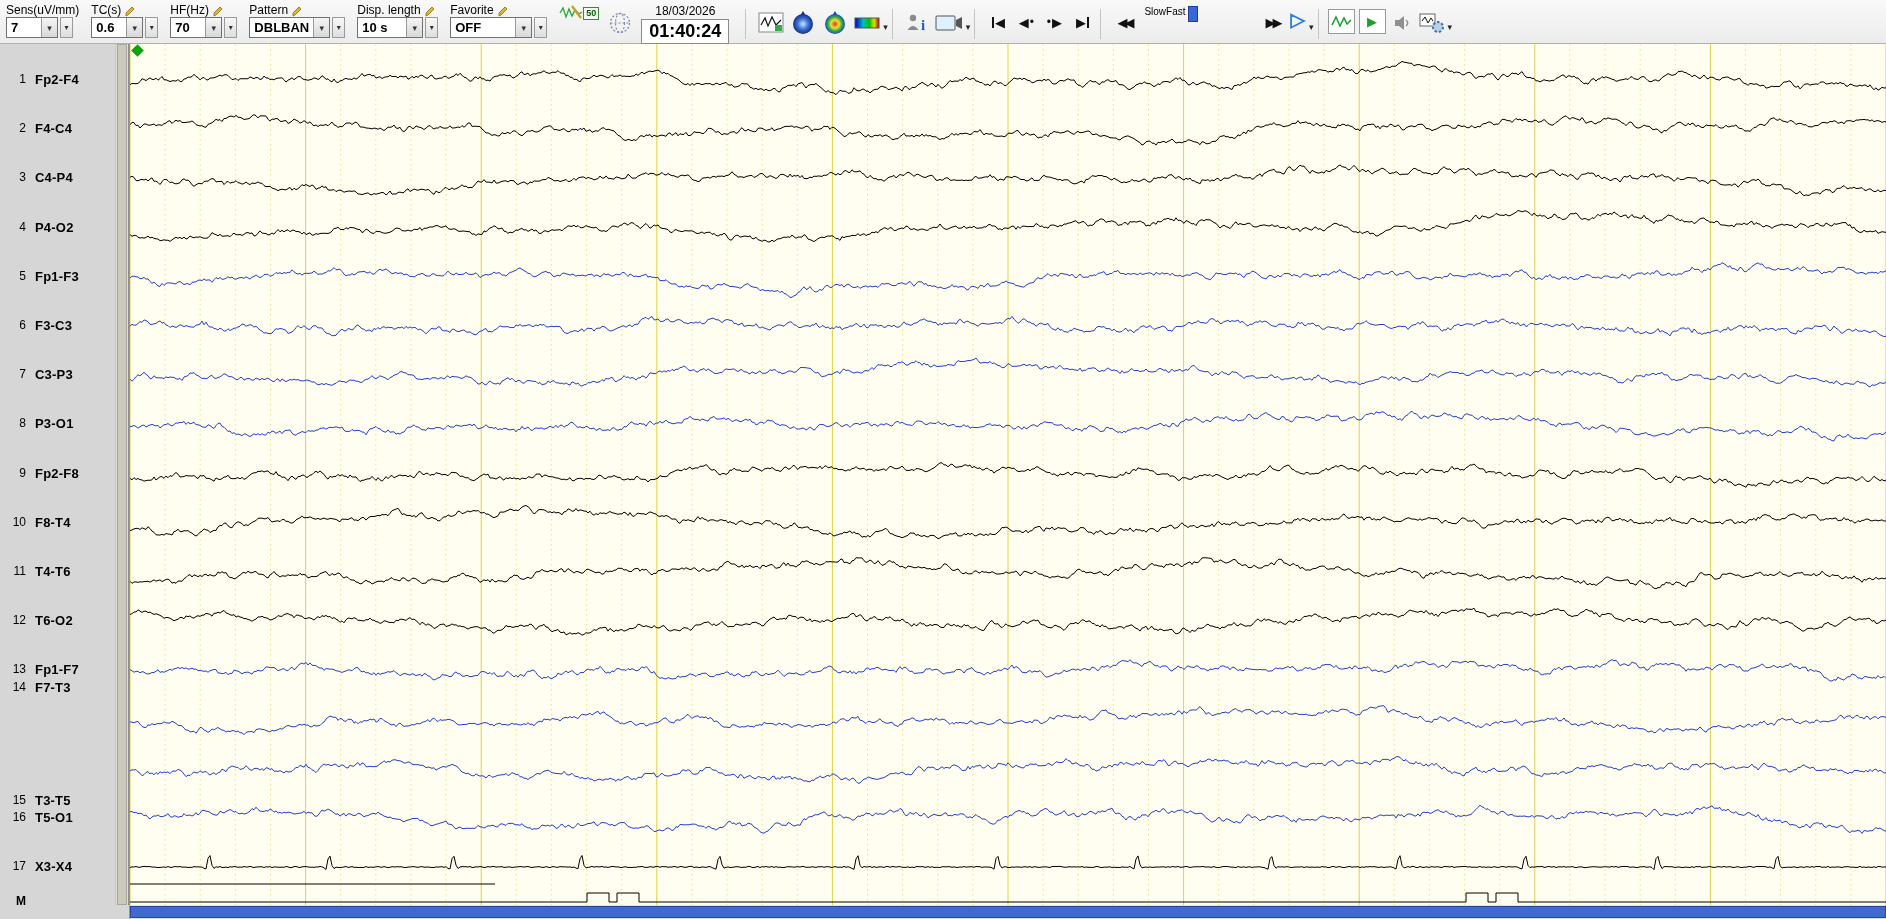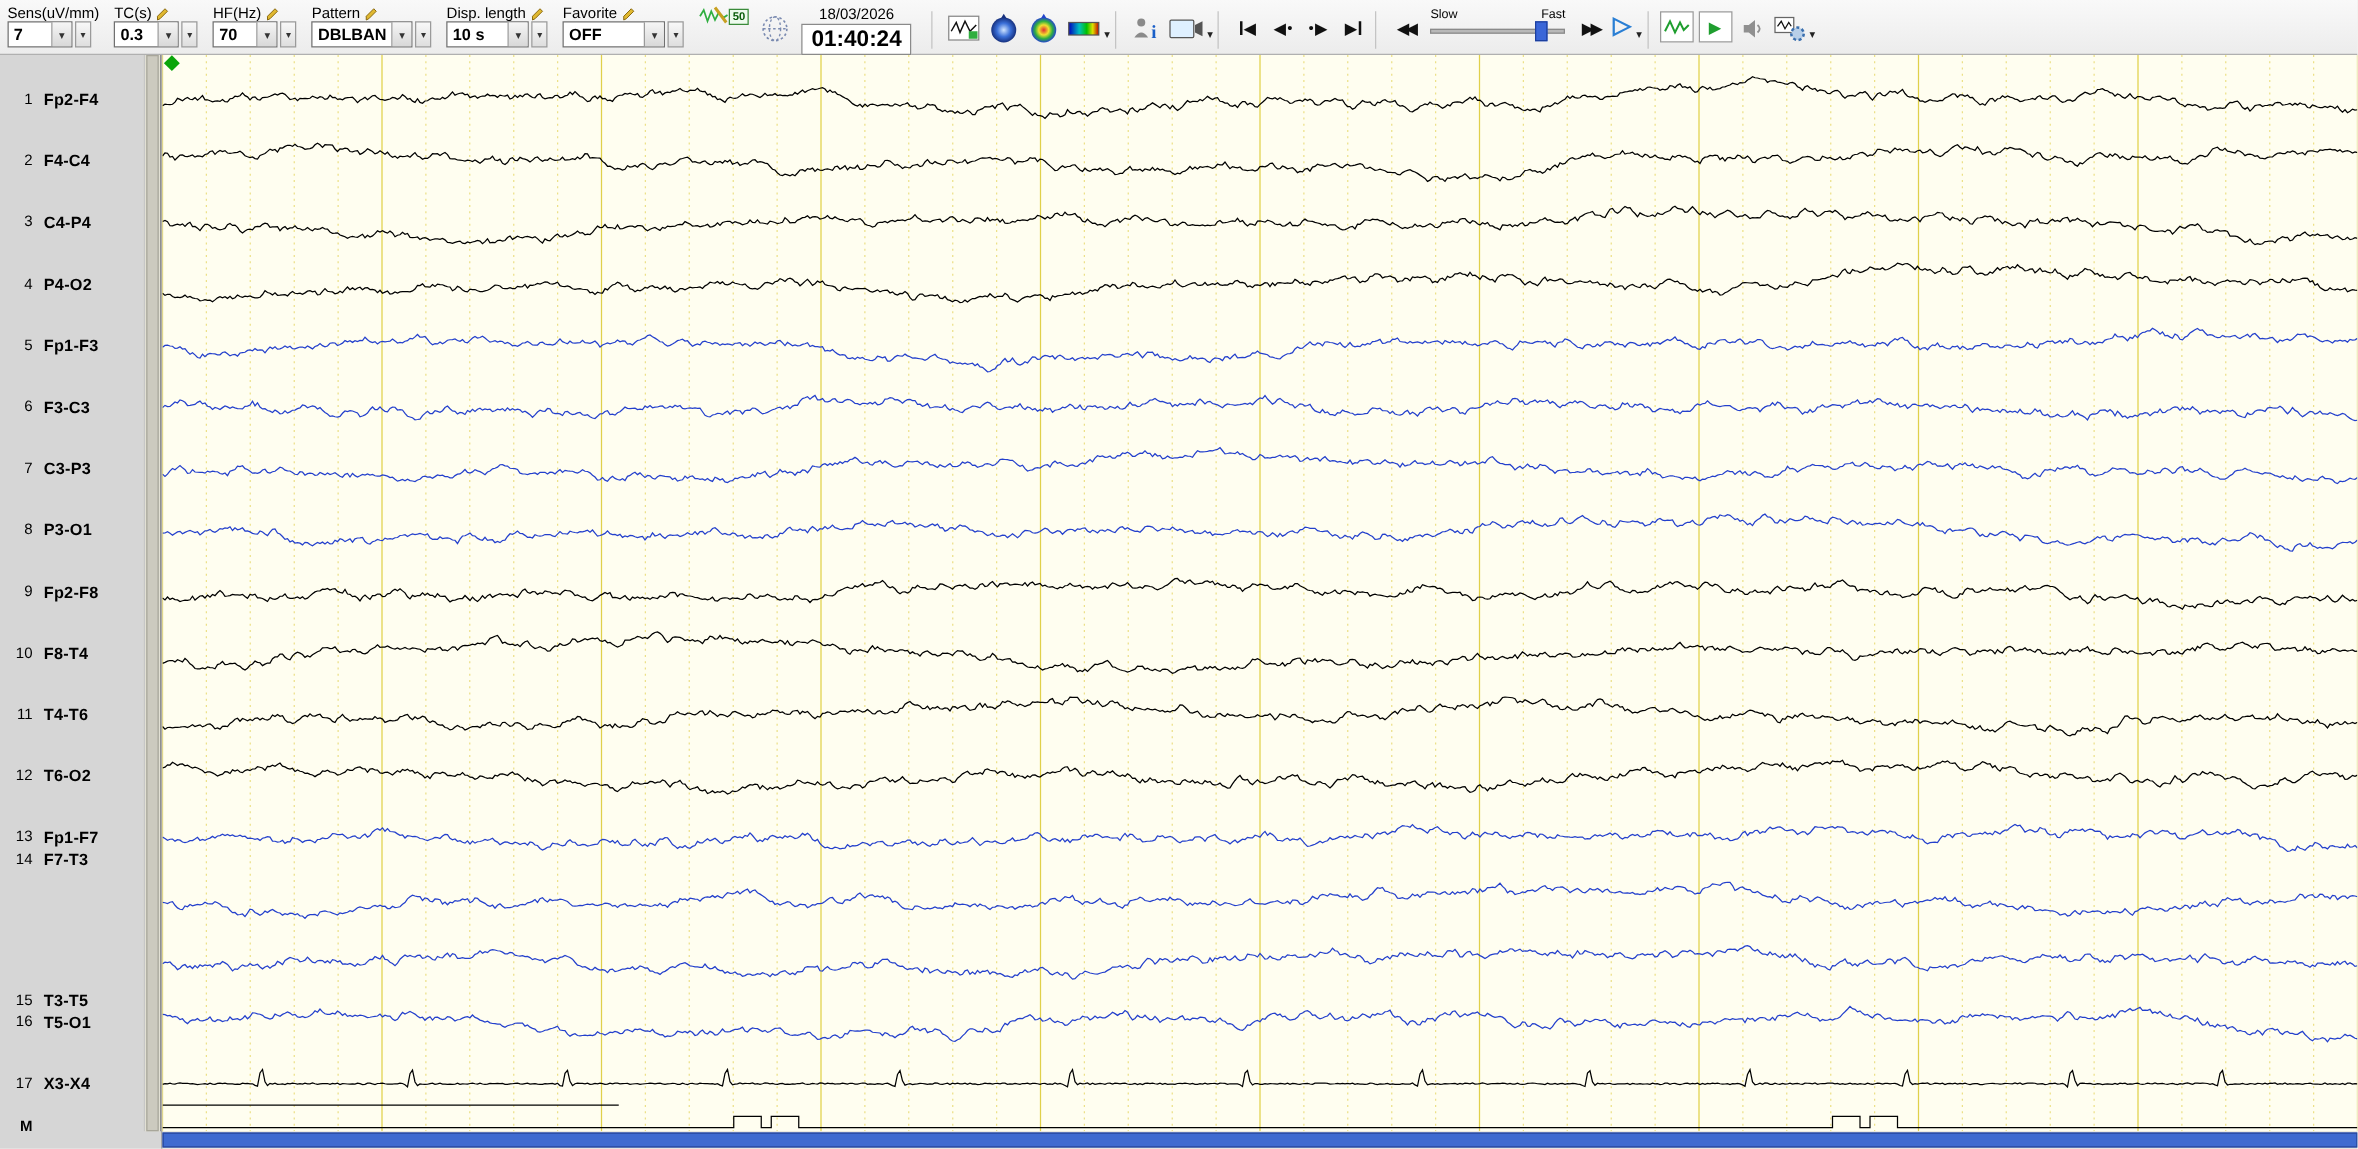--- a/index.html
+++ b/index.html
@@ -28,21 +28,21 @@
   .dt{display:flex;flex-direction:column;align-items:center;margin:2px 12px 0 6px}
   .date{font-size:12px}
   .timebox{margin-top:1px;border:1px solid #8a8a8a;box-shadow:inset 1px 1px 0 #fff;background:#fff;
     padding:1px 7px;font-weight:bold;font-size:18px}
   .vdiv{width:1px;height:30px;background:#c4c4c4;margin:7px 9px 0 4px}
   .navbtn{height:24px;min-width:28px;margin-top:8px;display:flex;align-items:center;justify-content:center;
     font-size:13px;color:#111;gap:1px;padding:0 4px}
   .vbar{display:inline-block;width:2px;height:11px;background:#111}
   .dotg{font-size:12px;line-height:10px}
   .dbl{letter-spacing:-3px;font-size:13px}
-  .sliderblk{width:112px;margin:4px 4px 0 4px;display:flex;flex-direction:column}
+  .sliderblk{width:112px;margin:4px 4px 0 4px;display:flex;flex-direction:row}
   .sliderlabels{display:flex;justify-content:space-between;font-size:10px;padding:0 2px}
   .slidertrack{position:relative;height:16px}
   .slidertrack .rail{position:absolute;left:2px;right:2px;top:6px;height:4px;background:#b8b8b8;border:1px solid #8a8a8a}
   .sliderthumb{position:absolute;left:76%;top:0;width:10px;height:16px;background:#3a66d8;border:1px solid #1c3f9e}
   .playbtn{margin-top:6px;font-size:19px;font-weight:bold;color:#2a7fd4;padding:0 4px}
   .ddarrow{font-size:9px;color:#222;margin-top:20px}
   .sqbtn{width:27px;height:25px;margin-top:7px;border:1px solid #9a9a9a;background:#fff;
     display:flex;align-items:center;justify-content:center;margin-right:4px}
   .greenplay{color:#1f9e2f;font-size:13px}
 
@@ -89,21 +89,21 @@
 
     <div class="ctl">
       <div class="ctl-label">
         <span>TC(s)</span>
         <svg class="pencil" width="11" height="11" viewBox="0 0 11 11">
             <path d="M1,10 L3,9 9,3 8,2 7,1 1,7 Z" fill="#e0b830" stroke="#8a6a10" stroke-width="0.8"></path>
           </svg>
       </div>
       <div class="combo-row">
         <div class="combo">
-          <span class="val v34">0.3</span>
+          <span class="val v34">0.6</span>
           <span class="arrow">▾</span>
         </div>
         <div class="sidebtn">▾</div>
       </div>
     </div>
 
     <div class="ctl">
       <div class="ctl-label">
         <span>HF(Hz)</span>
         <svg class="pencil" width="11" height="11" viewBox="0 0 11 11">

